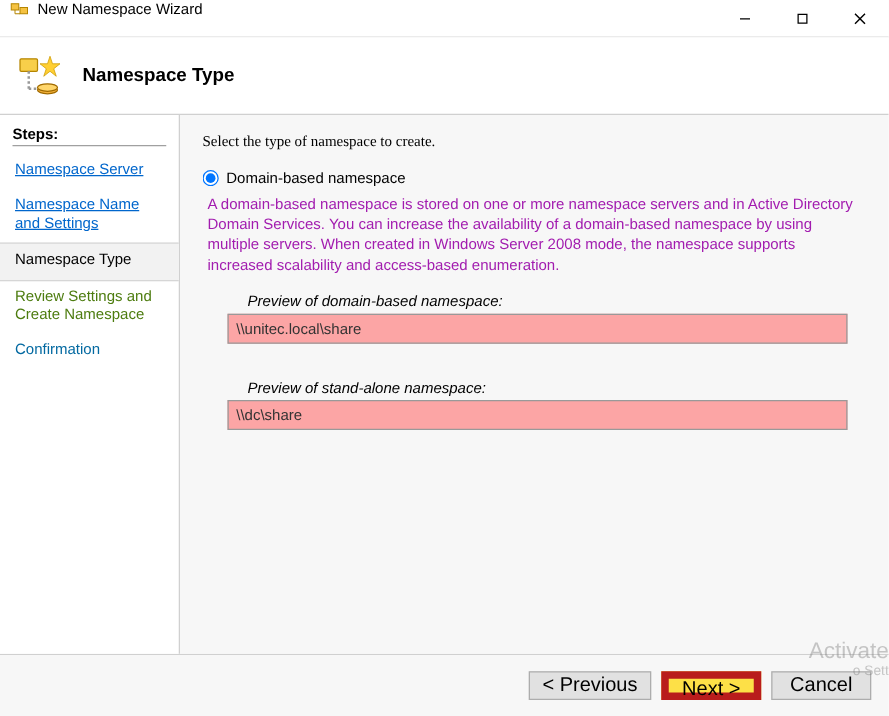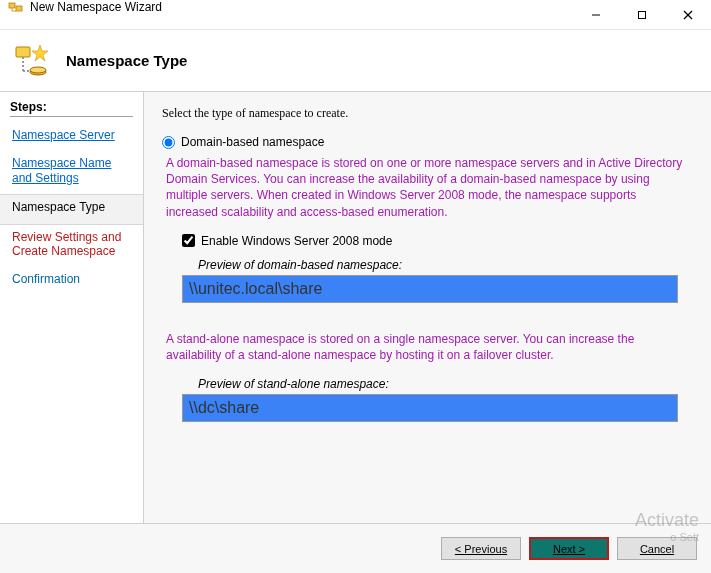--- a/index.html
+++ b/index.html
@@ -116,55 +116,54 @@
     accent-color: #000;
   }
   .preview-label {
     margin-left: 36px;
     margin-bottom: 3px;
     font-style: italic;
   }
   .preview-box {
     margin-left: 20px;
     border: 1px solid #999;
-    background: #3b82f6;
+    background: #fca5a5;
     padding: 4px 6px;
     width: 496px;
-    font-size: 16px;
+    font-size: 12px;
     color: #333;
   }
 
   .footer {
     height: 50px;
     border-top: 1px solid #d0d0d0;
     background: #f7f7f7;
     display: flex;
     align-items: center;
     justify-content: flex-end;
     padding-right: 14px;
     gap: 8px;
   }
   .btn {
     min-width: 80px;
     height: 23px;
     border: 1px solid #adadad;
     background: #e1e1e1;
-    font-size: 11px;
+    font-size: 16px;
     cursor: pointer;
     padding: 0 10px;
-    text-decoration: underline;
   }
   .btn.default {
-    border: 2px solid #b91c1c;
-    background: #0f766e;
+    border: 6px solid #b91c1c;
+    background: #fde047;
   }
 
   .watermark {
     position: absolute;
-    right: 12px;
+    right: 0px;
     bottom: 30px;
     color: rgba(120,120,120,0.4);
     font-size: 18px;
     pointer-events: none;
     text-align: right;
     line-height: 1.1;
   }
   .watermark .sub { font-size: 11px; }
 </style>
 </head>
@@ -212,43 +211,38 @@
   </span>
   <h1>Namespace Type</h1>
 </div>
 
 <div class="body-area">
   <div class="sidebar">
     <h3>Steps:</h3>
     <span class="step">Namespace Server</span>
     <span class="step">Namespace Name and Settings</span>
     <span class="step current">Namespace Type</span>
-    <span class="step" style="color:#b91c1c;text-decoration:none;cursor:default;">Review Settings and Create Namespace</span>
+    <span class="step" style="color:#4d7c0f;text-decoration:none;cursor:default;">Review Settings and Create Namespace</span>
     <span class="step" style="color:#0369a1;text-decoration:none;cursor:default;">Confirmation</span>
   </div>
 
   <div class="content">
     <div class="intro">Select the type of namespace to create.</div>
 
     <div class="option-block">
       <label class="radio-row">
         <input type="radio" name="nstype" checked="" style="">
         <span>Domain-based namespace</span>
       </label>
       <div class="desc">A domain-based namespace is stored on one or more namespace servers and in Active Directory Domain Services. You can increase the availability of a domain-based namespace by using multiple servers. When created in Windows Server 2008 mode, the namespace supports increased scalability and access-based enumeration.</div>
-      <label class="check-row">
-        <input type="checkbox" checked="" style="">
-        <span>Enable Windows Server 2008 mode</span>
-      </label>
       <div class="preview-label">Preview of domain-based namespace:</div>
       <div class="preview-box">\\unitec.local\share</div>
     </div>
 
     <div class="option-block" style="margin-top:28px;">
-      <div class="desc">A stand-alone namespace is stored on a single namespace server. You can increase the availability of a stand-alone namespace by hosting it on a failover cluster.</div>
       <div class="preview-label">Preview of stand-alone namespace:</div>
       <div class="preview-box">\\dc\share</div>
     </div>
   </div>
 </div>
 
 <div class="footer">
   <button class="btn">&lt; Previous</button>
   <button class="btn default">Next &gt;</button>
   <button class="btn">Cancel</button>

